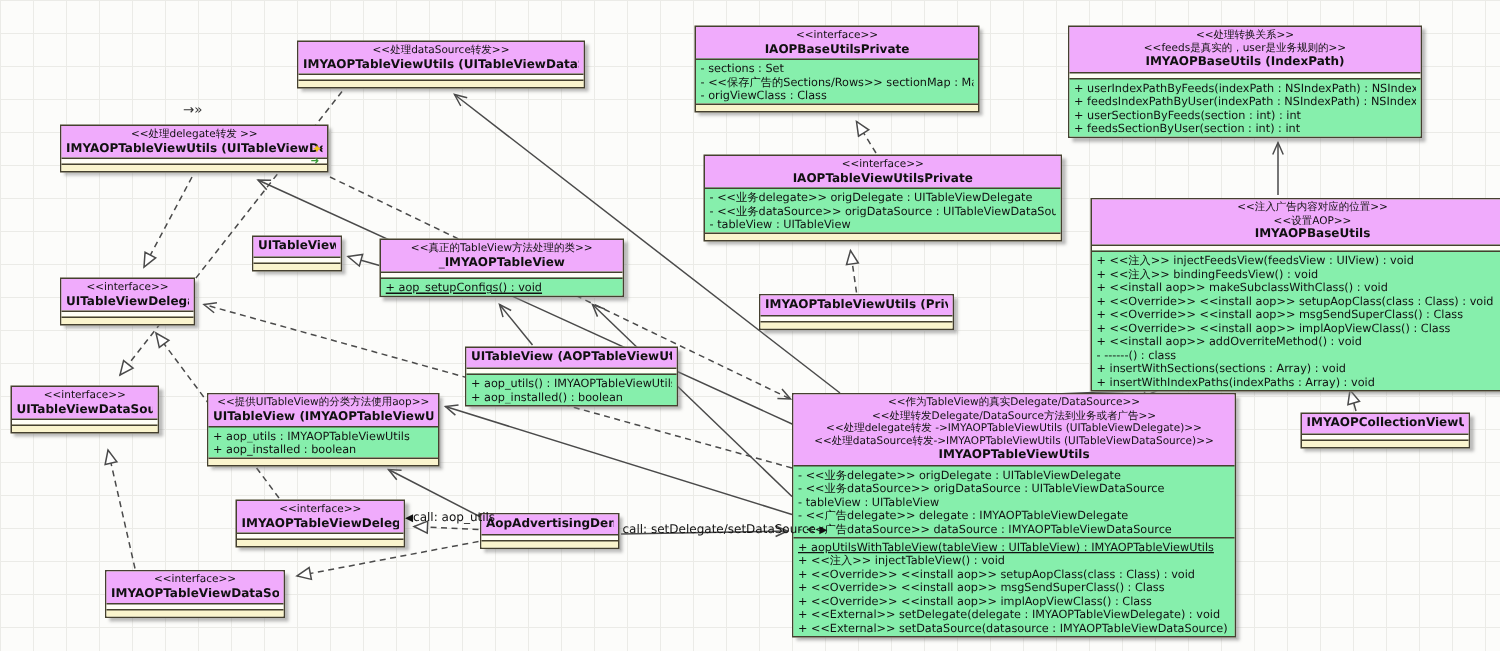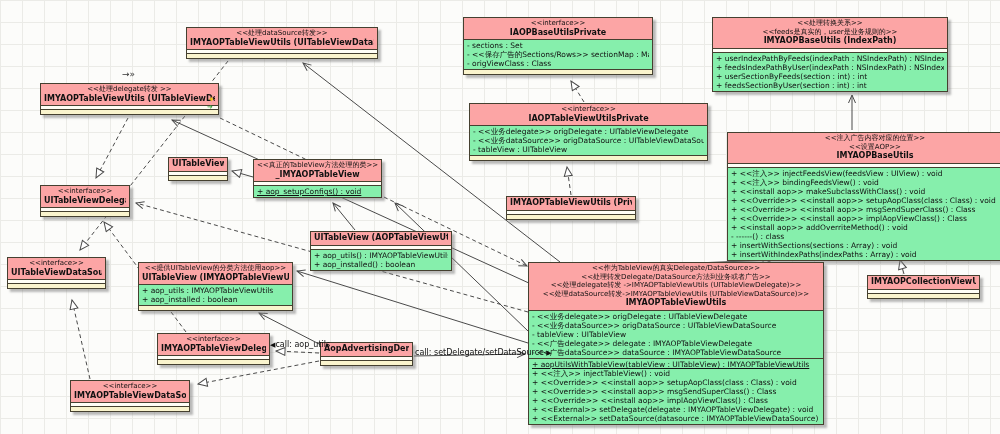--- a/index.html
+++ b/index.html
@@ -8,21 +8,21 @@
     background-color:#fcfcfa;
     background-image:linear-gradient(#ebebe7 1px,transparent 1px),
                      linear-gradient(90deg,#ebebe7 1px,transparent 1px);
     background-size:22px 22px;
     font-family:"DejaVu Sans",sans-serif;color:#111;
   }
   .box{
     position:absolute;background:#fdfce8;border:1.5px solid #454030;
     box-shadow:2.5px 2.5px 2px rgba(130,130,130,.55);box-sizing:border-box;
   }
-  .hd{background:#fca5a5;text-align:center;padding:1px 3px 2px 3px;}
+  .hd{background:#f0abfc;text-align:center;padding:1px 3px 2px 3px;}
   .st{font-size:7px;line-height:8.5px;white-space:nowrap;overflow:hidden;}
   .nm{font-size:8px;font-weight:bold;line-height:9.5px;white-space:nowrap;overflow:hidden;}
   .cp{border-top:1px solid #454030;padding:1px 3px;background:#86efac;}
   .cp.e1{height:3px;background:#fffef6;padding:0;}
   .cp.e2{height:4px;background:#faf4cd;padding:0;}
   .ln{font-size:7.5px;line-height:9px;white-space:nowrap;overflow:hidden;}
   .u{text-decoration:underline;}
   #edges{position:absolute;left:0;top:0;width:1000px;height:434px;pointer-events:none;}
   .lbl{position:absolute;font-size:8px;white-space:nowrap;color:#111;}
   .deco{position:absolute;font-size:9px;color:#333;}
@@ -61,21 +61,21 @@
     <line x1="584" y1="102" x2="571" y2="81" stroke="#4a4a4a" stroke-width="1" stroke-dasharray="4,3" marker-end="url(#tri)"></line>
     <line x1="319" y1="353" x2="276" y2="351" stroke="#4a4a4a" stroke-width="1" stroke-dasharray="4,3" marker-end="url(#tri)"></line>
     <line x1="319" y1="361" x2="198" y2="384" stroke="#4a4a4a" stroke-width="1" stroke-dasharray="4,3" marker-end="url(#tri)"></line>
     <line x1="186" y1="332" x2="104" y2="222" stroke="#4a4a4a" stroke-width="1" stroke-dasharray="4,3" marker-end="url(#tri)"></line>
     <line x1="90" y1="379" x2="72" y2="300" stroke="#4a4a4a" stroke-width="1" stroke-dasharray="4,3" marker-end="url(#tri)"></line>
 
     <line x1="528" y1="312" x2="136" y2="203" stroke="#4a4a4a" stroke-width="1" stroke-dasharray="4,3" marker-end="url(#open)"></line>
     <line x1="220" y1="118" x2="527" y2="266" stroke="#4a4a4a" stroke-width="1" stroke-dasharray="4,3" marker-end="url(#open)"></line>
   </svg>
 
-  <div class="box" style="left:186px;top:27px;width:192px;">
+  <div class="box" style="left:198px;top:27px;width:192px;">
     <div class="hd">
       <div class="st">&lt;&lt;处理dataSource转发&gt;&gt;</div>
       <div class="nm">IMYAOPTableViewUtils (UITableViewDataSource)</div>
     </div>
     <div class="cp e1"></div>
     <div class="cp e2"></div>
   </div>
 
   <div class="box" style="left:40px;top:83px;width:179px;">
     <div class="hd">
@@ -87,21 +87,21 @@
   </div>
 
   <div class="box" style="left:168px;top:157px;width:60px;">
     <div class="hd">
       <div class="nm">UITableView</div>
     </div>
     <div class="cp e1"></div>
     <div class="cp e2"></div>
   </div>
 
-  <div class="box" style="left:253px;top:159px;width:129px;">
+  <div class="box" style="left:253px;top:159px;width:163px;">
     <div class="hd">
       <div class="st">&lt;&lt;真正的TableView方法处理的类&gt;&gt;</div>
       <div class="nm">_IMYAOPTableView</div>
     </div>
     <div class="cp e1"></div>
     <div class="cp">
       <div class="ln u">+ aop_setupConfigs() : void</div>
     </div>
   </div>
 

